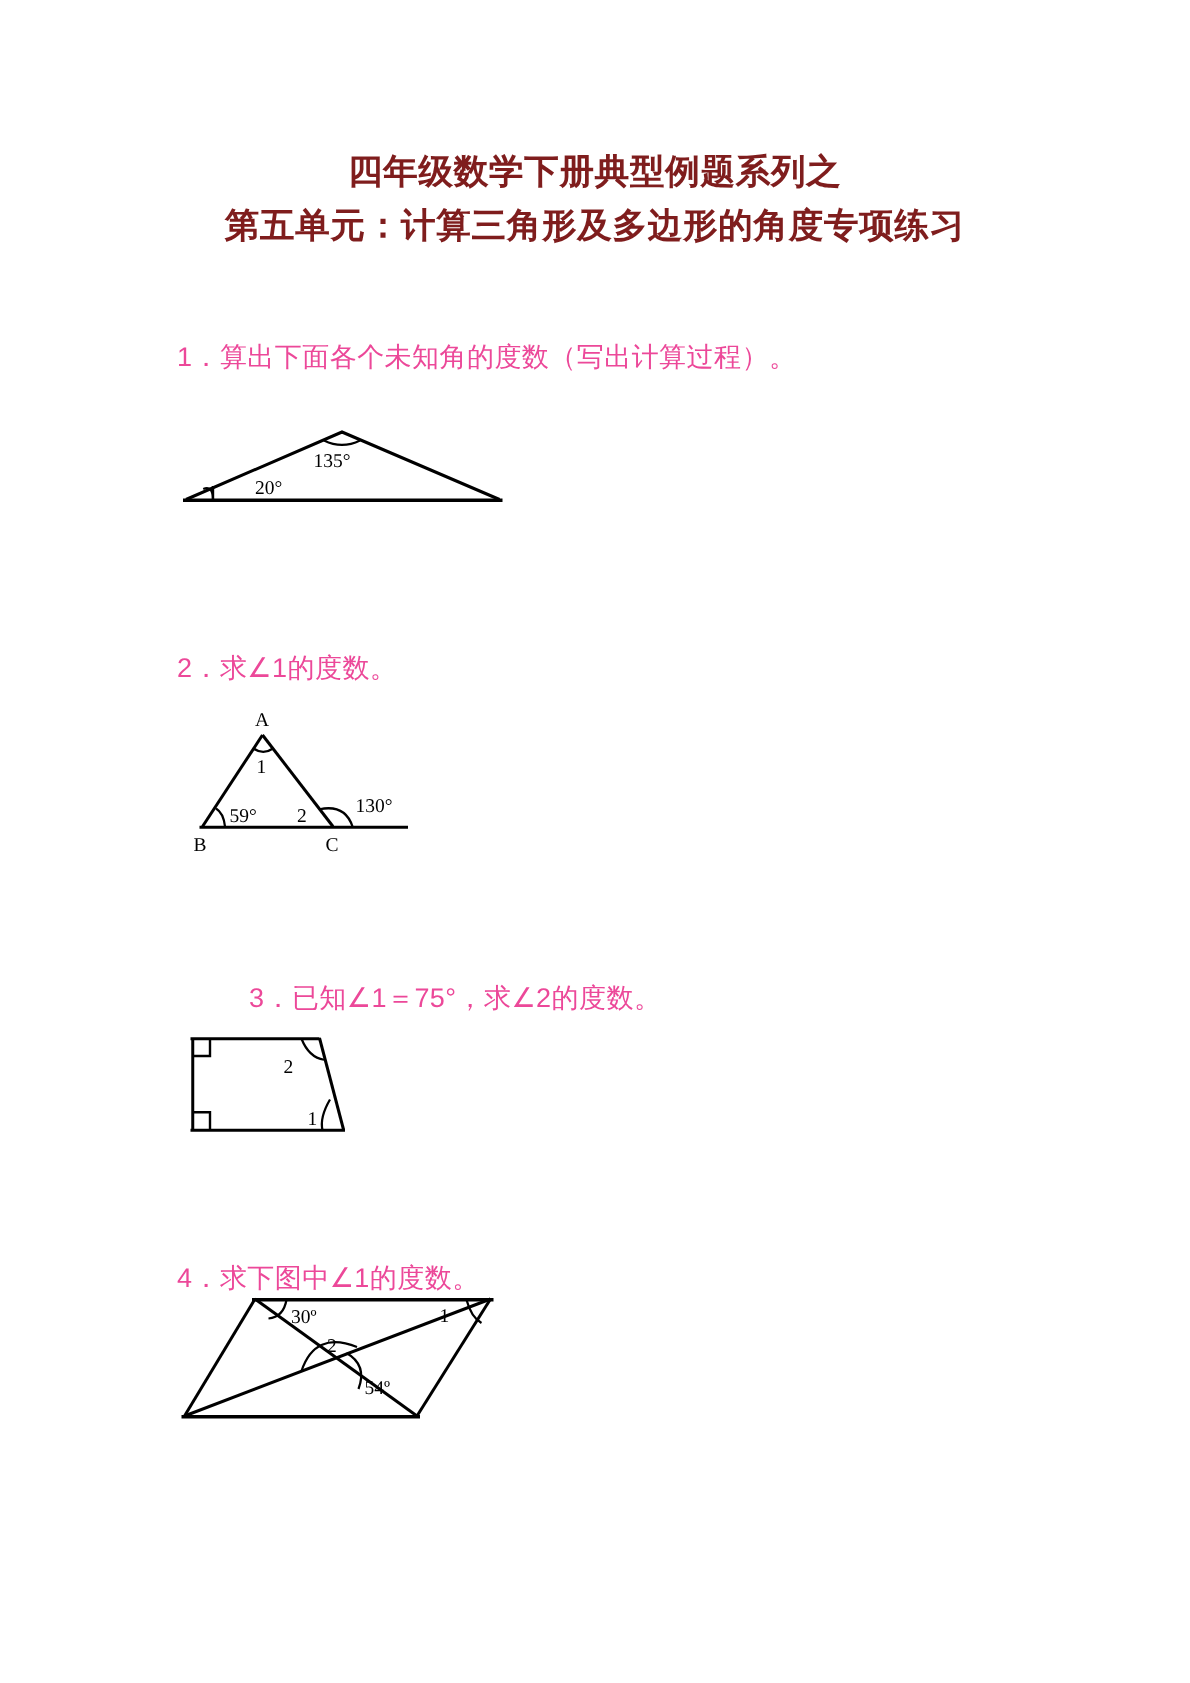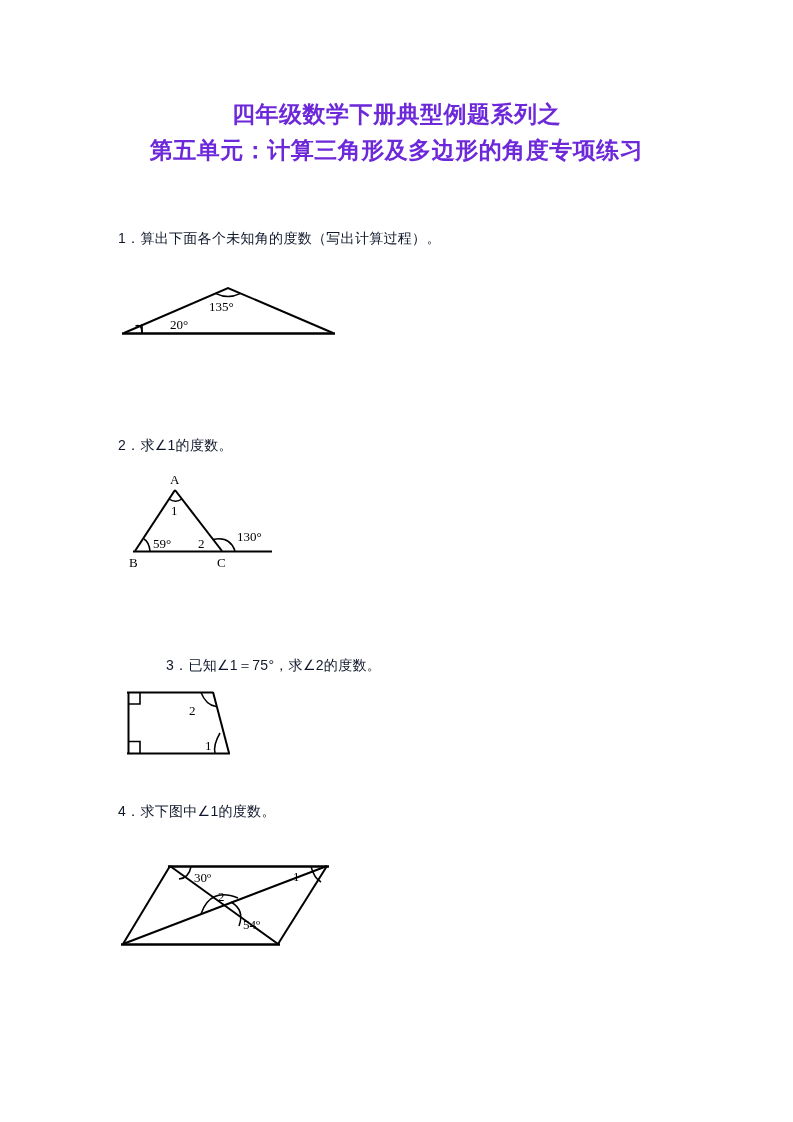--- a/index.html
+++ b/index.html
@@ -26,30 +26,30 @@
     top: 96px;
     width: 793px;
     text-align: center;
   }
   .title-line {
     font-family: "Liberation Sans", "DejaVu Sans", sans-serif;
     font-weight: bold;
     font-size: 23px;
     line-height: 36px;
     letter-spacing: 0.5px;
-    color: #6d28d9;
+    color: #7f1d1d;
     white-space: nowrap;
   }
   
   .q-text {
     position: absolute;
     font-family: "Liberation Sans", "DejaVu Sans", sans-serif;
-    font-size: 14px;
+    font-size: 18px;
     line-height: 20px;
-    color: #0f172a;
+    color: #ec4899;
     white-space: nowrap;
     letter-spacing: 0.3px;
   }
   
   .figure {
     position: absolute;
   }
   .figure svg {
     display: block;
     overflow: visible;
@@ -150,21 +150,21 @@
       <path class="stroke thin" d="M 8.5 56.5 L 20 56.5 L 20 68.5"></path>
 
       <path class="arc" d="M 81 7.5 Q 86 20 96 21.5"></path>
 
       <path class="arc" d="M 100 48 Q 93 60 95 68.5"></path>
       <text class="lbl" x="69" y="30">2</text>
       <text class="lbl" x="85" y="65">1</text>
     </svg>
   </div>
 
-  <div class="q-text" style="left:118px; top:801px;">4．求下图中∠1的度数。</div>
+  <div class="q-text" style="left:118px; top:842px;">4．求下图中∠1的度数。</div>
 
   <div class="figure" style="left:115px; top:858px;text-decoration:underline;">
     <svg width="230" height="100" viewBox="0 0 230 100">
 
       <path class="stroke thick" d="M 53 8.5 L 214 8.5"></path>
       <path class="stroke med" d="M 212 8 L 163 86"></path>
       <path class="stroke thick" d="M 6 86.5 L 165 86.5"></path>
       <path class="stroke med" d="M 55 8 L 8 86"></path>
 
       <path class="stroke med" d="M 55 8 L 163 86"></path>

